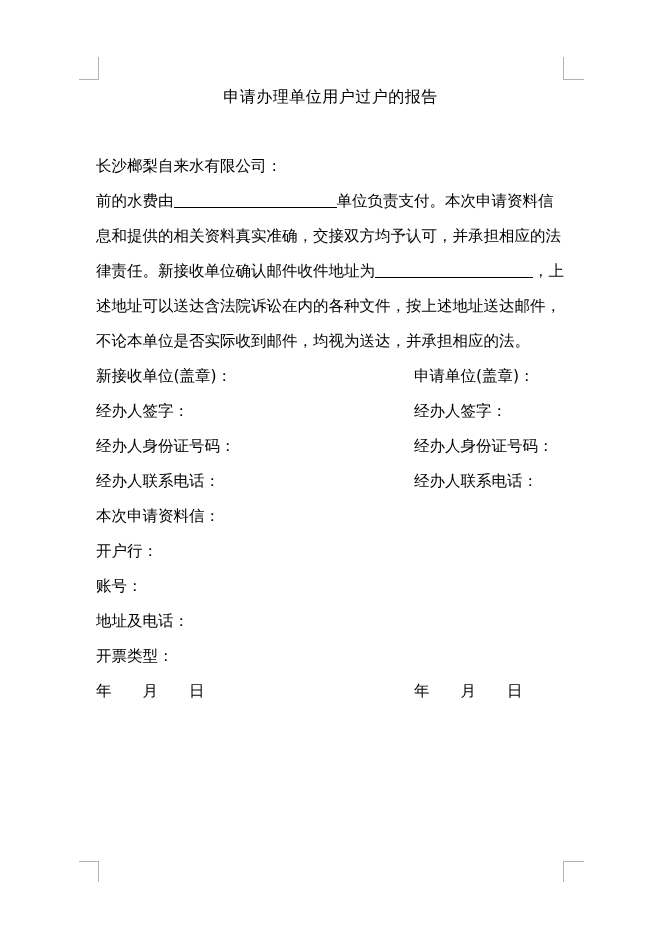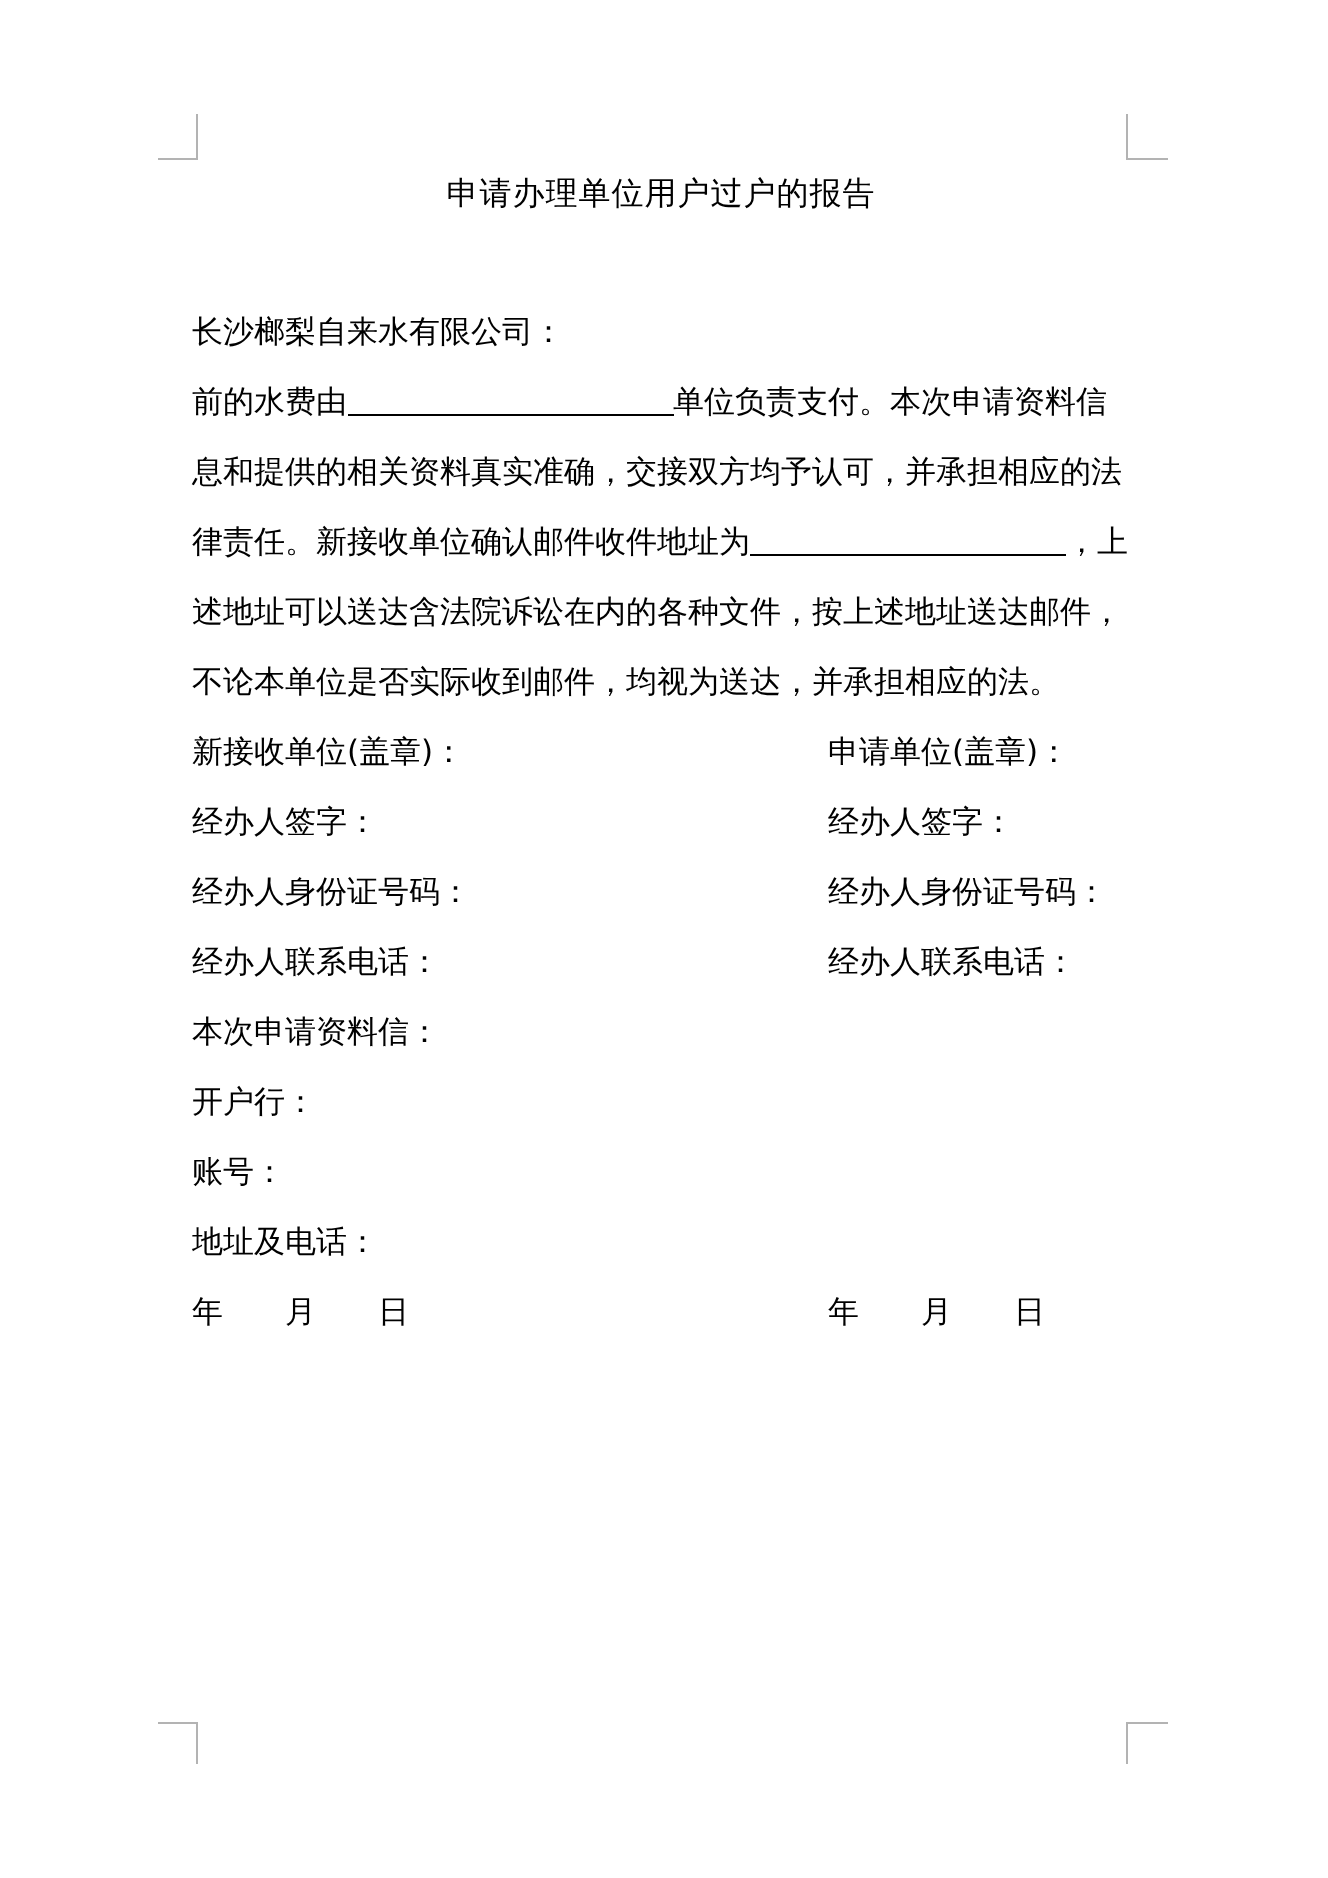--- a/index.html
+++ b/index.html
@@ -58,16 +58,17 @@
       </div>
     <div id="signature-block">
         <div class="line"><span class="sig-left">新接收单位(盖章)：</span><span class="sig-right">申请单位(盖章)：</span></div>
         <div class="line"><span class="sig-left">经办人签字：</span><span class="sig-right">经办人签字：</span></div>
         <div class="line"><span class="sig-left">经办人身份证号码：</span><span class="sig-right">经办人身份证号码：</span></div>
         <div class="line"><span class="sig-left">经办人联系电话：</span><span class="sig-right">经办人联系电话：</span></div>
         <div class="line"><span class="sig-left">本次申请资料信：</span></div>
         <div class="line"><span class="sig-left">开户行：</span></div>
         <div class="line"><span class="sig-left">账号：</span></div>
         <div class="line"><span class="sig-left">地址及电话：</span></div>
+        <div class="line"><span class="sig-left">开票类型：</span></div>
         <div class="line"><span class="sig-left">年　　月　　日</span><span class="sig-right">年　　月　　日</span></div>
       </div>
   </div>
 </div>
 
 </body></html>

